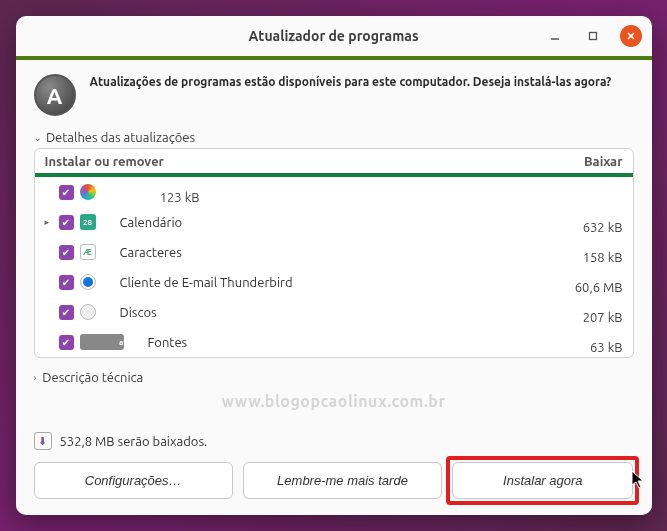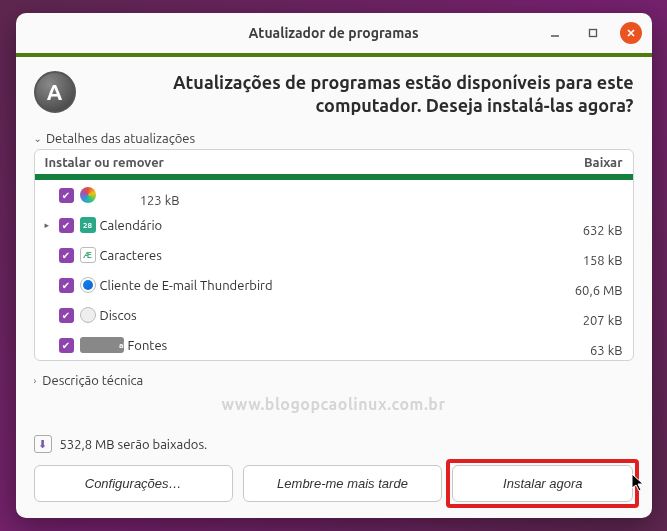--- a/index.html
+++ b/index.html
@@ -75,21 +75,21 @@
       border: 2px solid #555;
       display: flex;
       align-items: center;
       justify-content: center;
       color: #fff;
       font-weight: bold;
       font-size: 22px;
       flex-shrink: 0;
     }
     .header-text {
-      font-size: 18px;
+      font-size: 12px;
       font-weight: 700;
       color: #2b2b2b;
       line-height: 1.3;
       text-align: right;
     }
     .details-toggle {
       display: flex;
       align-items: center;
       gap: 4px;
       font-size: 13px;
@@ -106,21 +106,21 @@
       border-radius: 6px;
       background: #fff;
       overflow: hidden;
     }
     .updates-header {
       display: flex;
       padding: 5px 10px;
       font-size: 13px;
       font-weight: 600;
       color: #555;
-      border-bottom: 6px solid #15803d;
+      border-bottom: 4px solid #15803d;
     }
     .col-install { flex: 1; }
     .col-size { width: 80px; text-align: right; }
     .update-row {
       display: flex;
       align-items: center;
       padding: 3px 10px;
       font-size: 13px;
       color: #333;
     }
@@ -138,21 +138,21 @@
       align-items: center;
       justify-content: center;
       color: #fff;
       font-size: 10px;
       margin-right: 6px;
       flex-shrink: 0;
     }
     .row-icon {
       width: 16px;
       height: 16px;
-      margin-right: 4px;
+      margin-right: 24px;
       border-radius: 3px;
       flex-shrink: 0;
     }
     .row-name { flex: 1; }
     .row-size { width: 80px; text-align: right; color: #444; margin-top: 10px; }
     .tech-desc {
       display: flex;
       align-items: center;
       gap: 6px;
       font-size: 13px;

